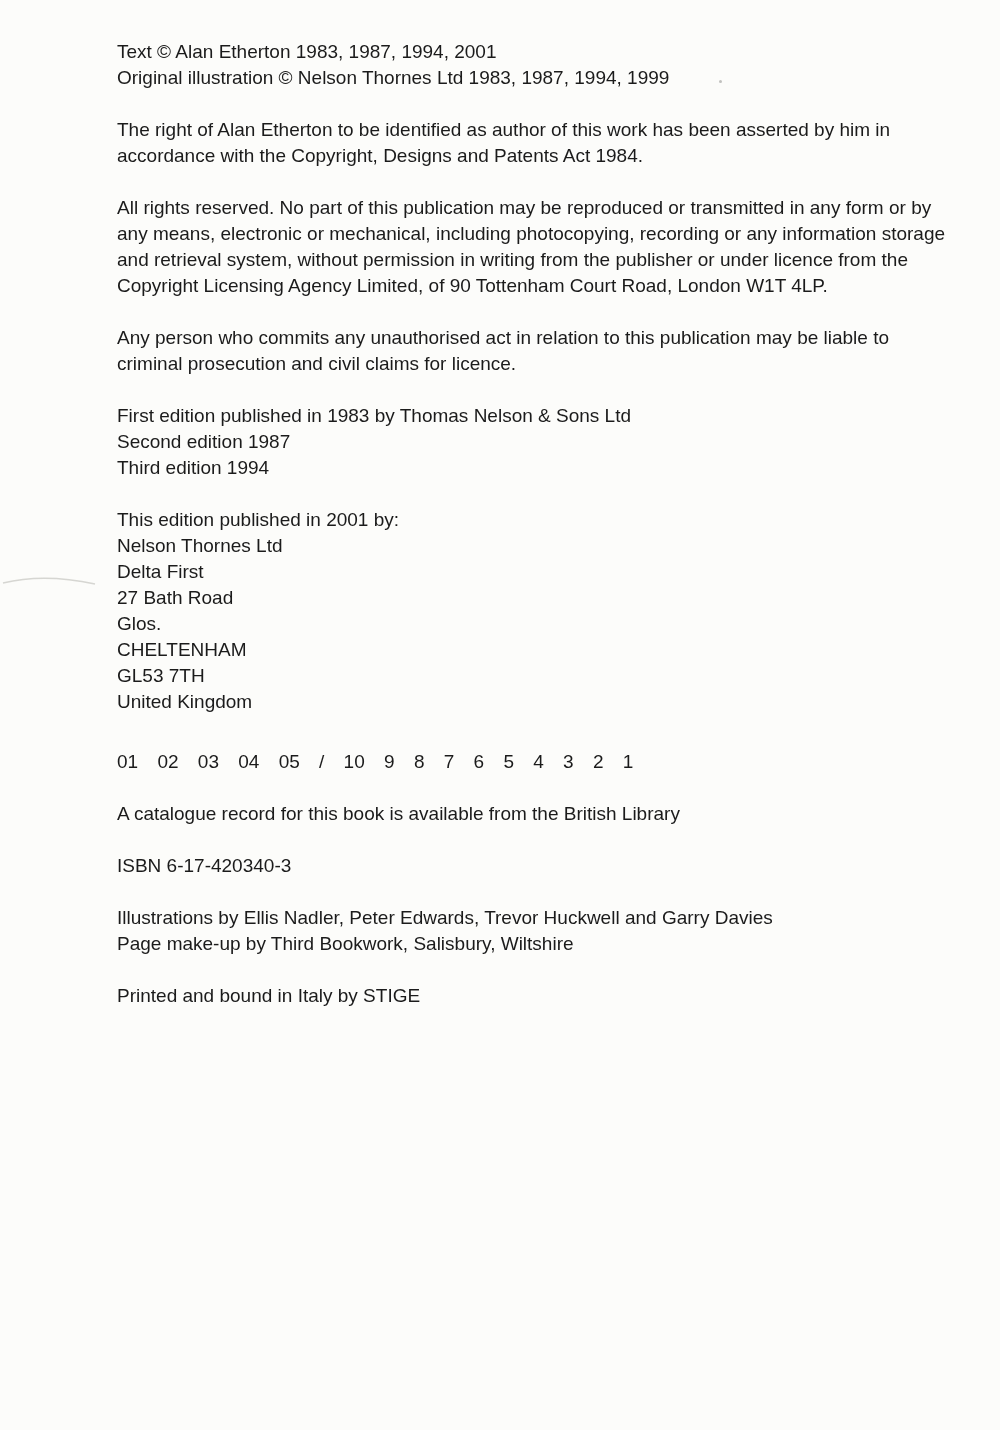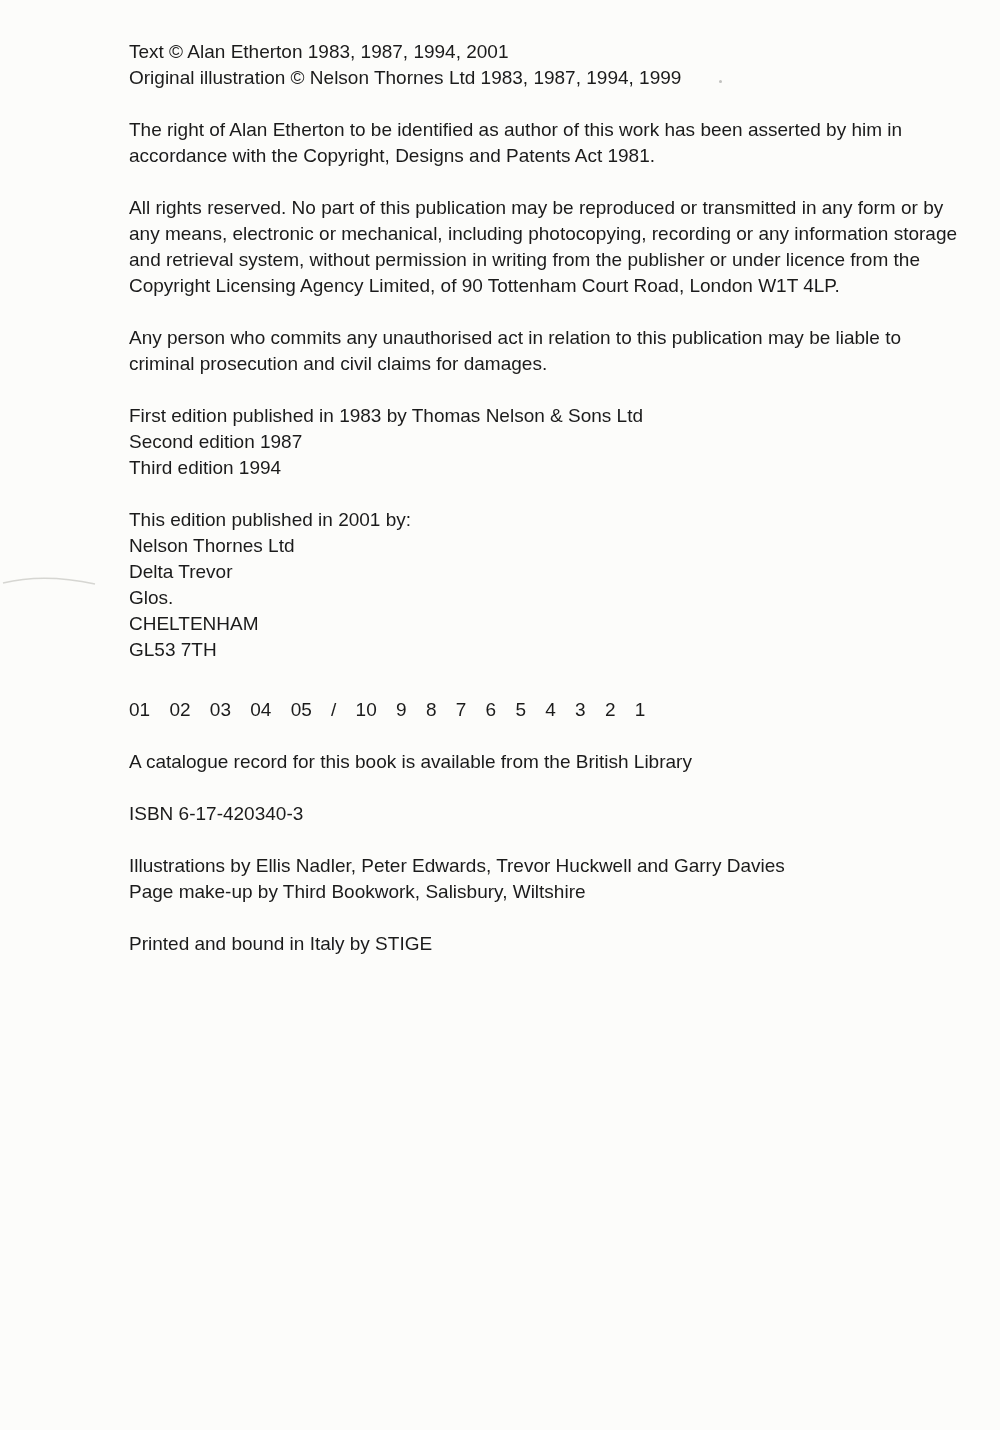--- a/index.html
+++ b/index.html
@@ -13,21 +13,21 @@
     height: 1430px;
     background: #fcfcfa;
     overflow: hidden;
     font-family: "Liberation Sans", sans-serif;
     font-size: 19px;
     line-height: 26px;
     color: #1b1b1b;
   }
   .content {
     position: absolute;
-    left: 129px;
+    left: 117px;
     top: 39px;
     width: 835px;
   }
   .block {
     margin: 0 0 26px 0;
   }
   .block p, .block div {
     margin: 0;
   }
   .printing-line {
@@ -64,39 +64,41 @@
   </svg>
   <div class="scan-speckle"></div>
 
   <div class="content">
 
     <div class="block">
       <div>Text © Alan Etherton 1983, 1987, 1994, 2001</div>
       <div>Original illustration © Nelson Thornes Ltd 1983, 1987, 1994, 1999</div>
     </div>
 
-    <p class="block">The right of Alan Etherton to be identified as author of this work has been asserted by him in accordance with the Copyright, Designs and Patents Act 1981.</p>
+    <p class="block">The right of Alan Etherton to be identified as author of this work has been asserted by him in accordance with the Copyright, Designs and Patents Act 1984.</p>
 
     <p class="block">All rights reserved. No part of this publication may be reproduced or transmitted in any form or by any means, electronic or mechanical, including photocopying, recording or any information storage and retrieval system, without permission in writing from the publisher or under licence from the Copyright Licensing Agency Limited, of 90 Tottenham Court Road, London W1T 4LP.</p>
 
-    <p class="block">Any person who commits any unauthorised act in relation to this publication may be liable to criminal prosecution and civil claims for damages.</p>
+    <p class="block">Any person who commits any unauthorised act in relation to this publication may be liable to criminal prosecution and civil claims for licence.</p>
 
     <div class="block">
       <div>First edition published in 1983 by Thomas Nelson &amp; Sons Ltd</div>
       <div>Second edition 1987</div>
       <div>Third edition 1994</div>
     </div>
 
     <div class="block">
       <div>This edition published in 2001 by:</div>
       <div>Nelson Thornes Ltd</div>
-      <div>Delta Trevor</div>
+      <div>Delta First</div>
+      <div>27 Bath Road</div>
       <div>Glos.</div>
       <div>CHELTENHAM</div>
       <div>GL53 7TH</div>
+      <div>United Kingdom</div>
     </div>
 
     <p class="block printing-line">01 02 03 04 05 / 10 9 8 7 6 5 4 3 2 1</p>
 
     <p class="block">A catalogue record for this book is available from the British Library</p>
 
     <p class="block">ISBN 6-17-420340-3</p>
 
     <div class="block">
       <div>Illustrations by Ellis Nadler, Peter Edwards, Trevor Huckwell and Garry Davies</div>

